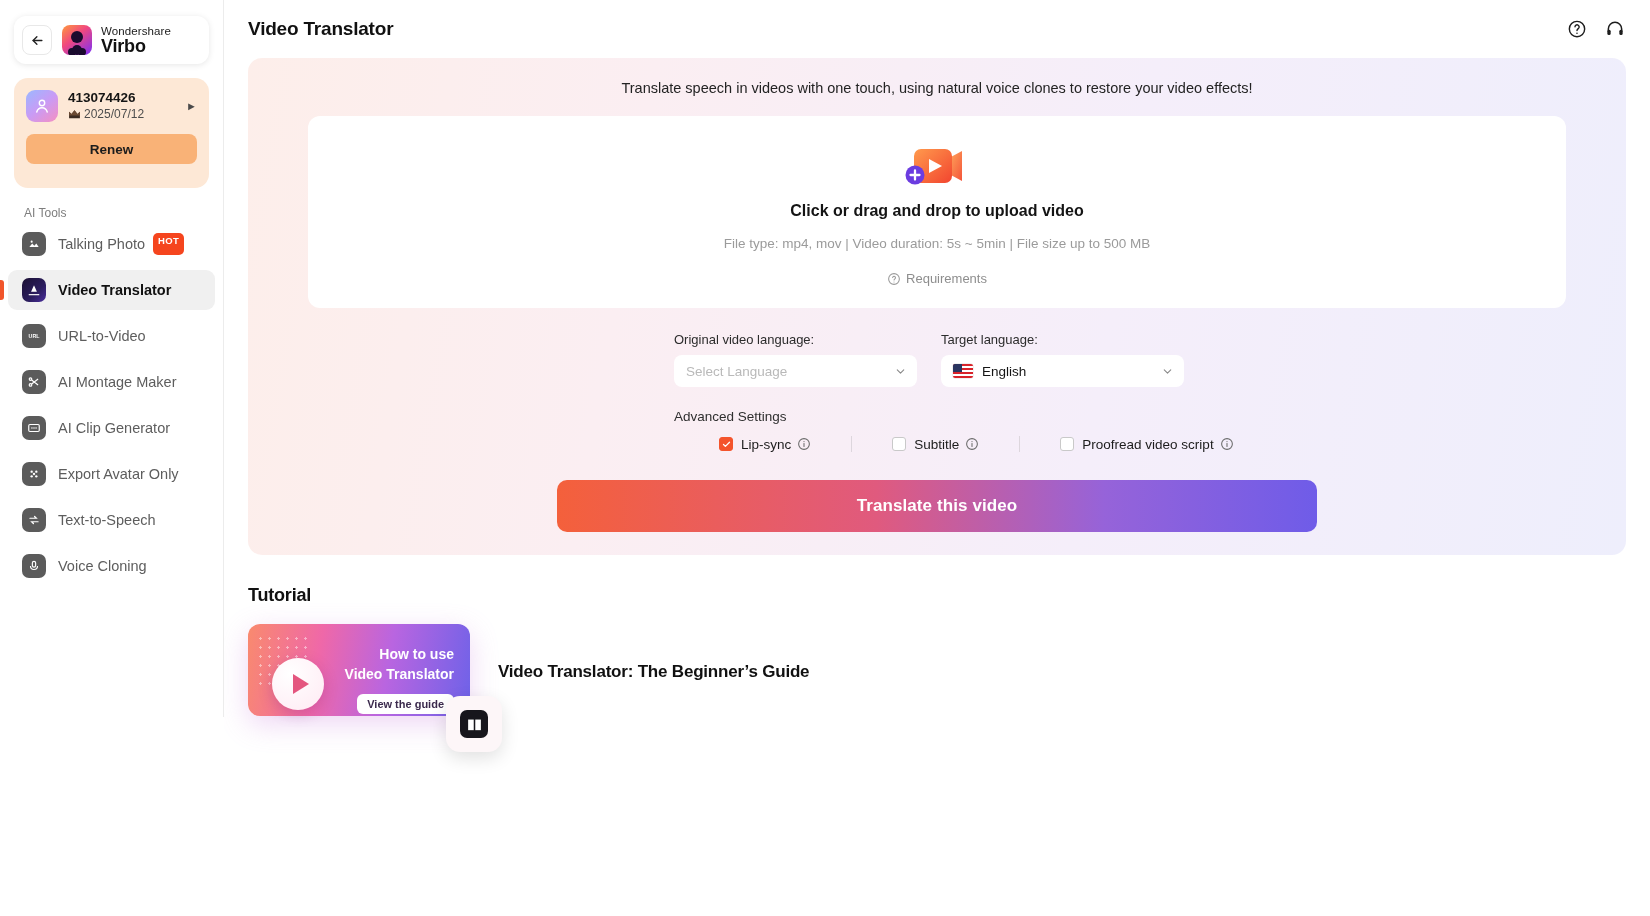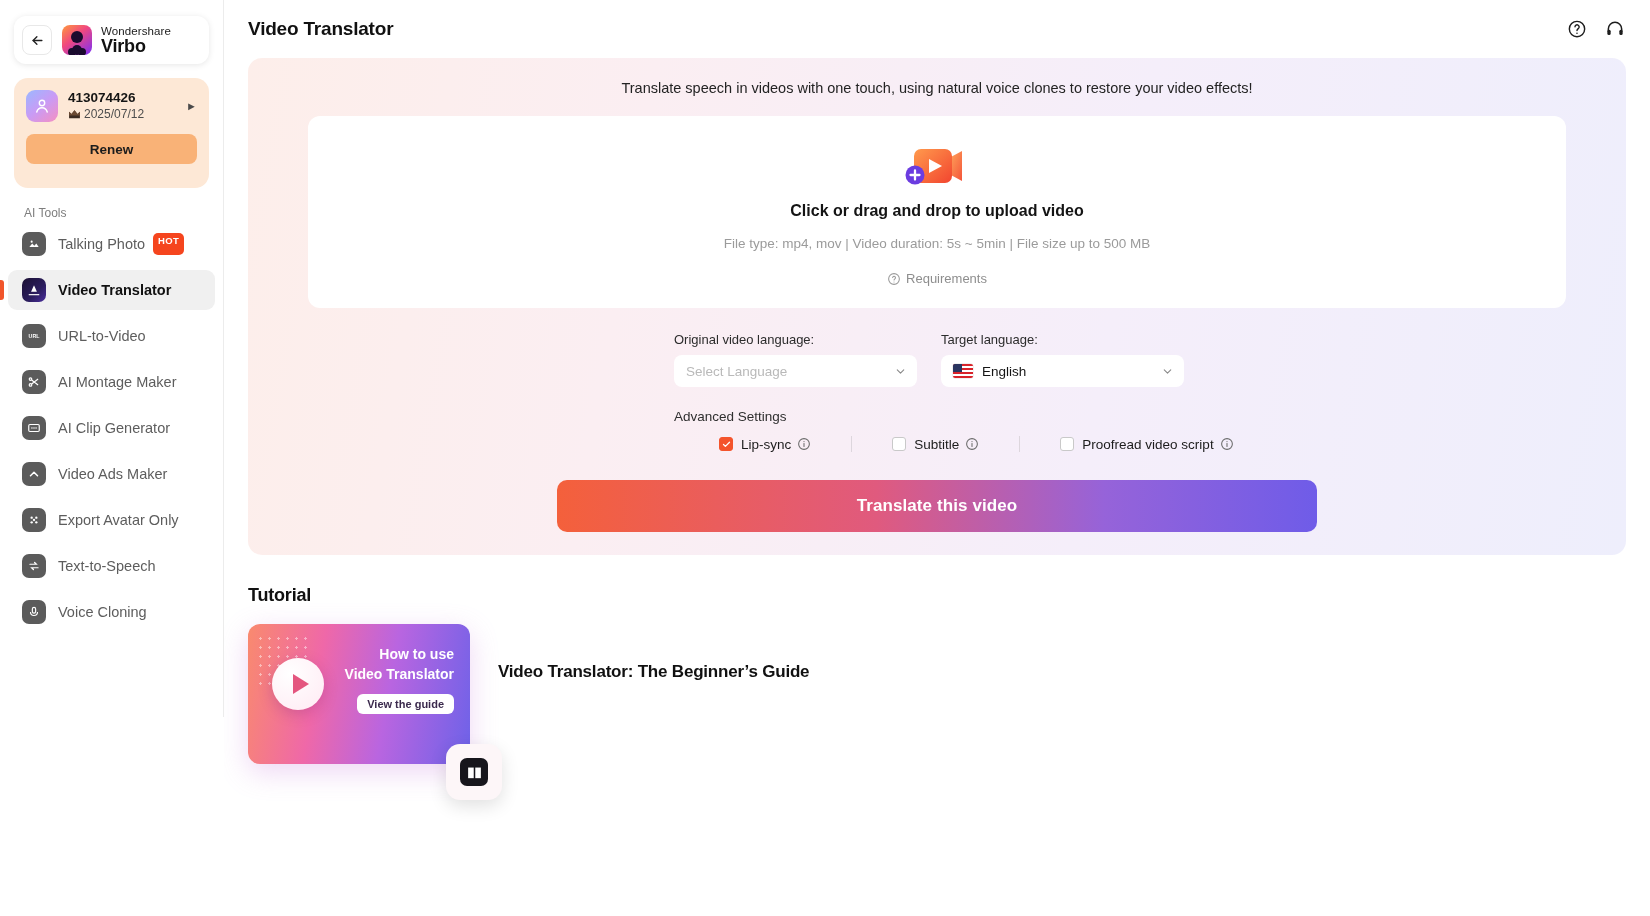--- a/index.html
+++ b/index.html
@@ -174,21 +174,21 @@
     background: linear-gradient(90deg,#f4603b 0%,#e05a7e 42%, #9663d9 72%, #6f5ce8 100%);
     color:#fff; font-size: 17px; font-weight: 700; cursor:pointer;
     font-family: inherit; letter-spacing: .1px;
   }
 
   
   .tutorial { margin: 30px 0 0 24px; }
   .tut-title { font-size: 18px; font-weight: 700; color:#111; letter-spacing:-.2px; }
   .tut-body { display:flex; margin-top: 18px; }
   .thumb {
-    width: 222px; height: 140px; border-radius: 12px; position: relative;
+    width: 222px; height: 92px; border-radius: 12px; position: relative;
     background: linear-gradient(100deg,#f98a6e 0%, #ef68a8 32%, #b965e0 62%, #6e62e8 100%);
     flex:0 0 222px; overflow: visible; cursor:pointer;
     box-shadow: 0 8px 28px rgba(200,120,220,.30);
   }
   .thumb .dots {
     position:absolute; left:8px; top:10px; width: 56px; height: 56px;
     background-image: radial-gradient(rgba(255,255,255,.55) 1px, transparent 1.2px);
     background-size: 9px 9px; opacity:.85;
   }
   .play-circle {
@@ -318,28 +318,20 @@
           <svg viewBox="0 0 24 24" fill="#fff">
               <rect x="3" y="6" width="18" height="12" rx="2" fill="none" stroke="#fff" stroke-width="2"></rect>
               <circle cx="8.5" cy="12" r="1.3"></circle>
               <circle cx="12" cy="12" r="1.3"></circle>
               <circle cx="15.5" cy="12" r="1.3"></circle>
             </svg>
         </span>
         <span class="nav-label">AI Clip Generator</span>
       </div>
 
-      <div class="nav-item">
-        <span class="nav-ico">
-          <svg viewBox="0 0 24 24" fill="none" stroke="#fff" stroke-width="2.6" stroke-linecap="round" stroke-linejoin="round">
-              <path d="M6 15l6-6 6 6"></path>
-            </svg>
-        </span>
-        <span class="nav-label">Video Ads Maker</span>
-      </div>
 
       <div class="nav-item">
         <span class="nav-ico">
           <svg viewBox="0 0 24 24" fill="#fff">
               <circle cx="8" cy="8" r="2"></circle>
               <circle cx="16" cy="8" r="2"></circle>
               <circle cx="12" cy="12" r="2"></circle>
               <circle cx="8" cy="16" r="2"></circle>
               <circle cx="16" cy="16" r="2"></circle>
             </svg>

